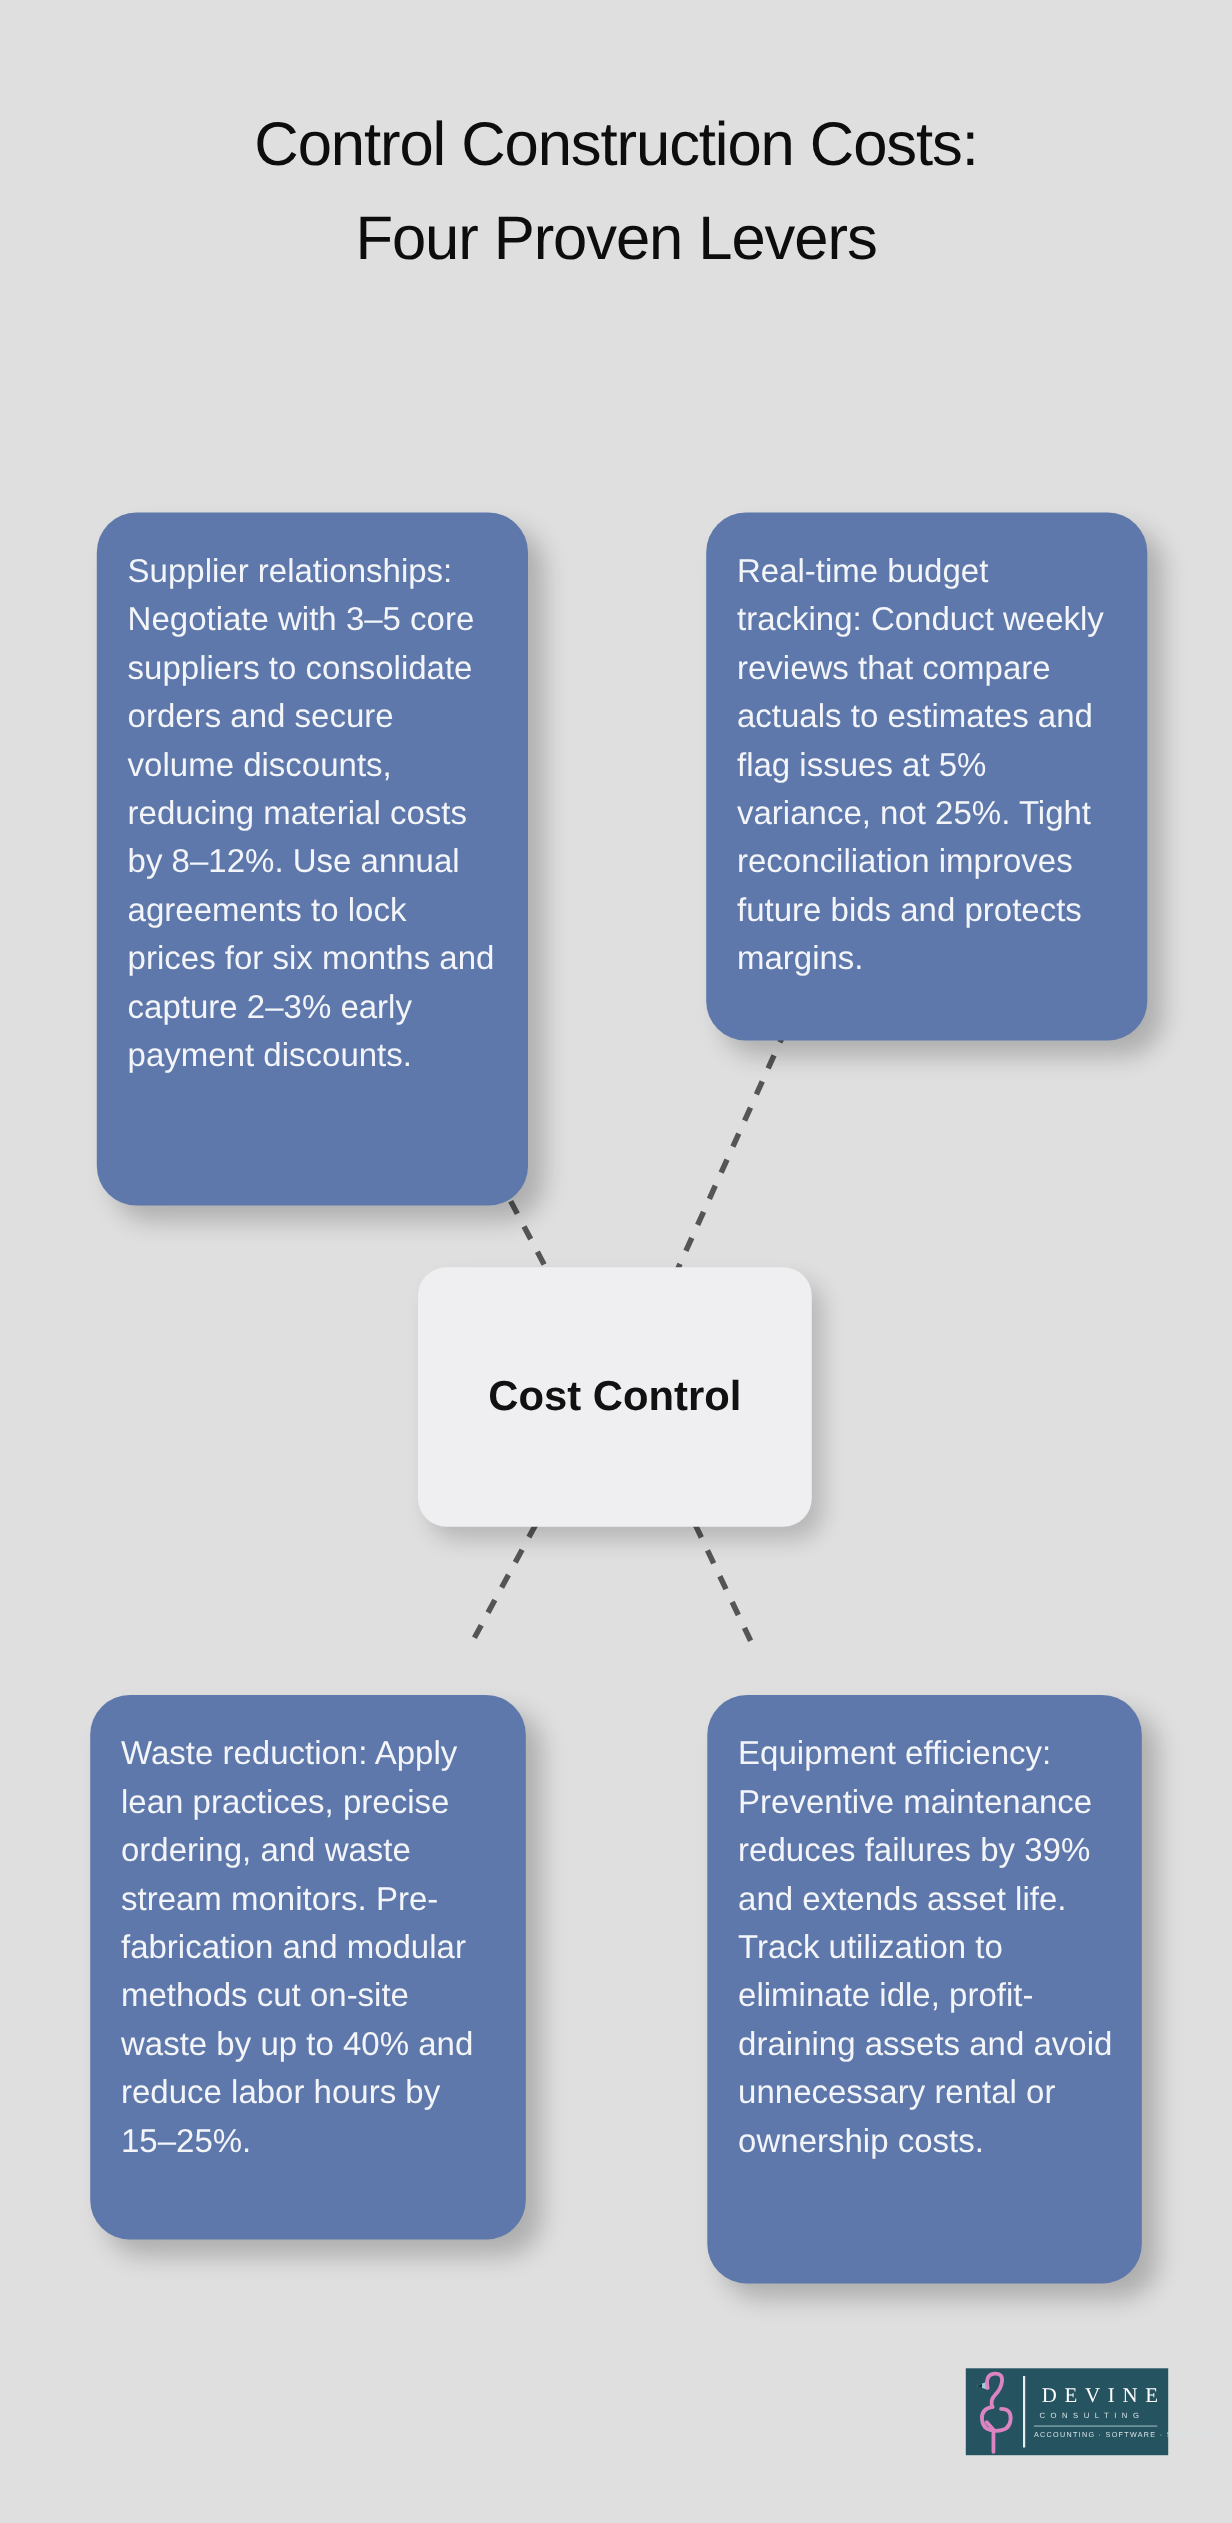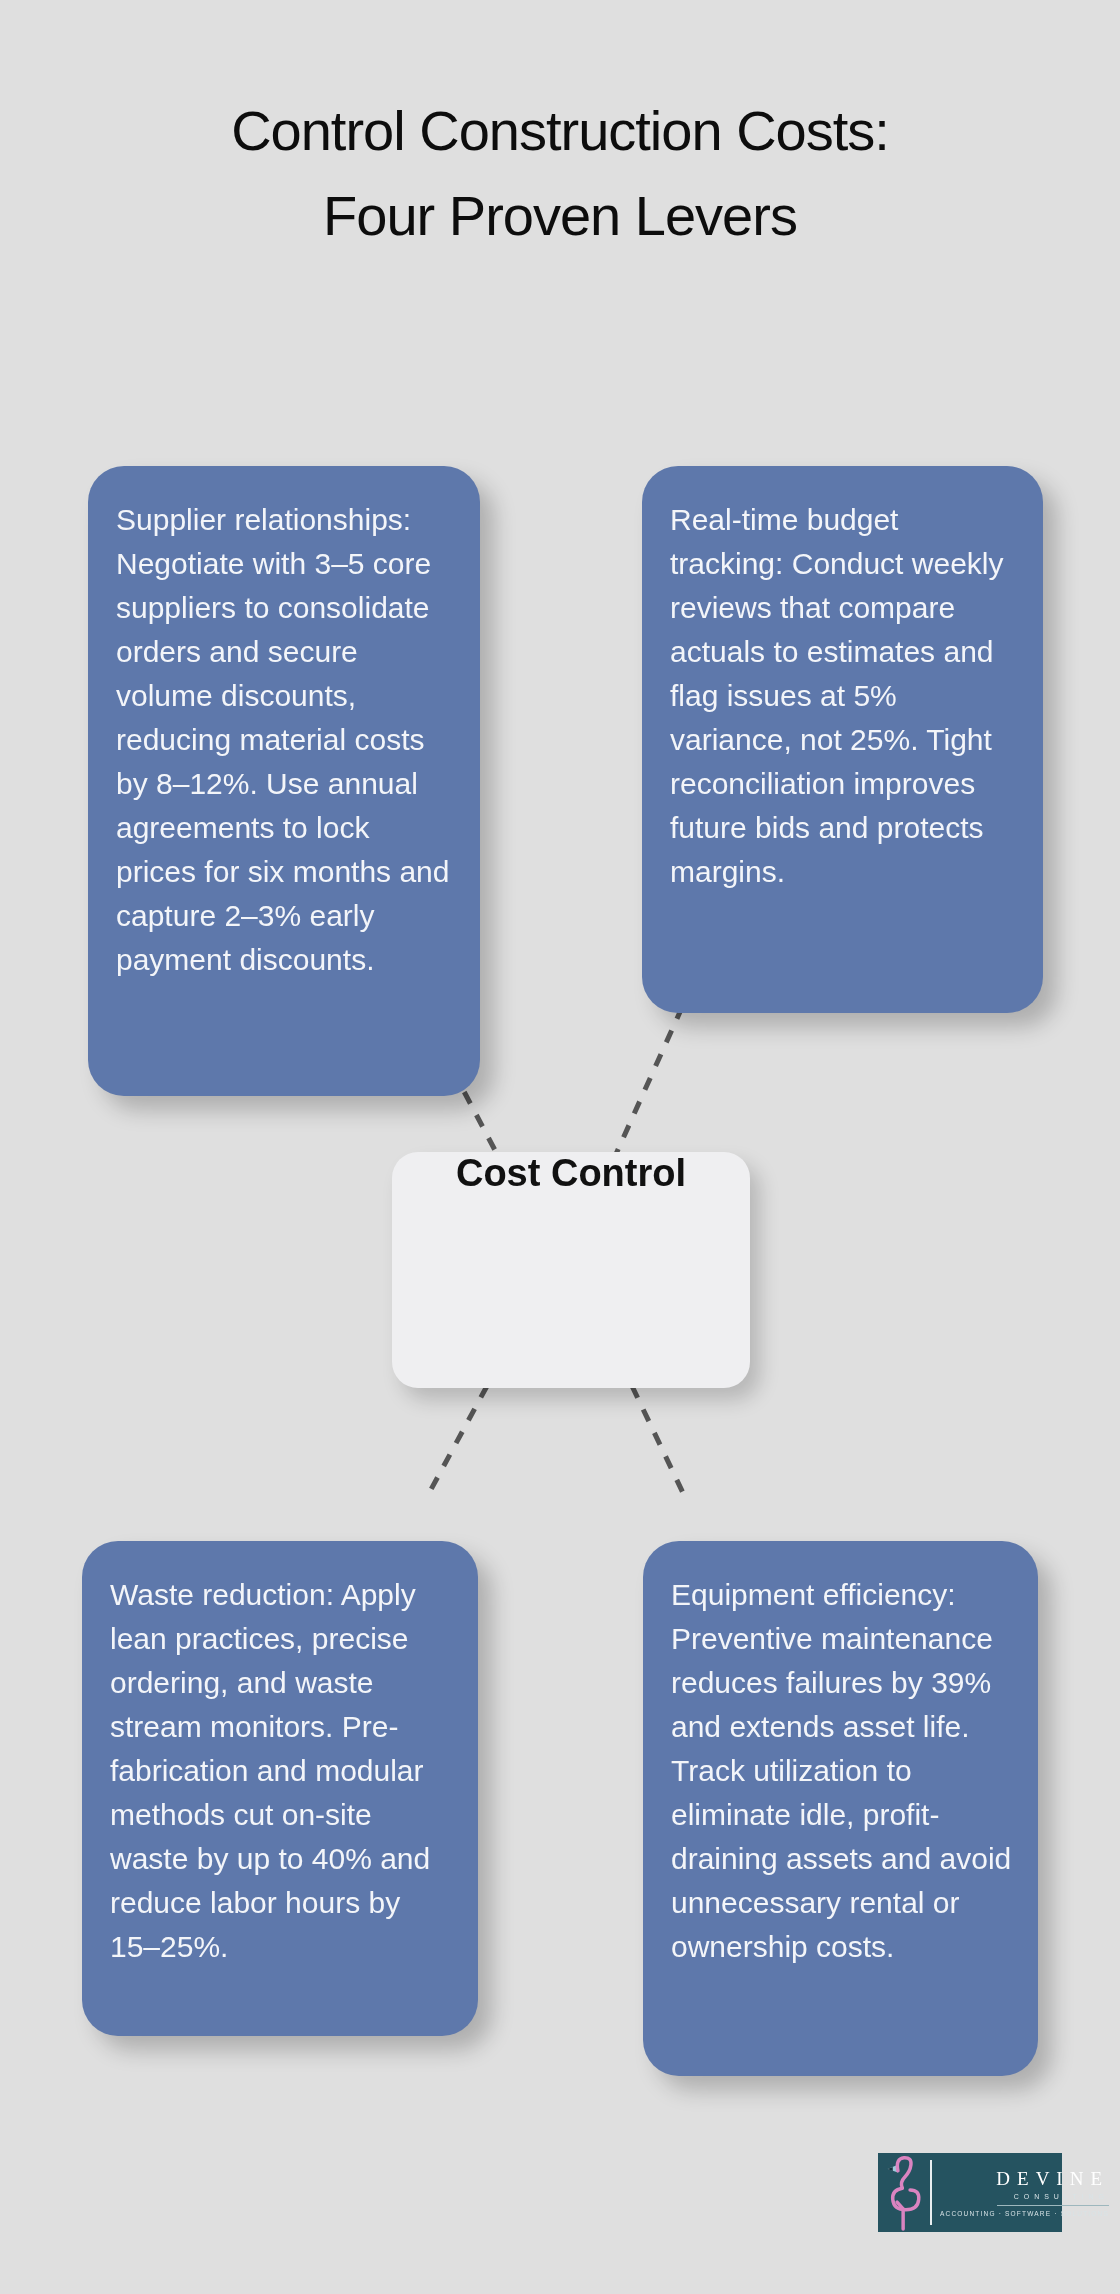--- a/index.html
+++ b/index.html
@@ -47,38 +47,37 @@
     border-radius: 36px;
     padding: 32px 24px 30px 28px;
     font-size: 30px;
     line-height: 44px;
     box-shadow: 14px 14px 22px rgba(0,0,0,0.22);
     margin-top: 48px;
   }
   .node p { margin: 0; }
 
   .node-1 { left: 88px;  top: 418px;  width: 392px; height: 630px; }
-  .node-2 { left: 642px; top: 418px;  width: 401px; height: 547px; }
+  .node-2 { left: 642px; top: 418px;  width: 401px; height: 480px; }
   .node-3 { left: 82px;  top: 1493px; width: 396px; height: 495px; }
   .node-4 { left: 643px; top: 1493px; width: 395px; height: 535px; }
 
   .center-node {
     position: absolute;
     left: 380px; top: 1152px;
     width: 358px; height: 236px;
     background: var(--center-fill, #efeff1);
     border-radius: 26px;
     display: flex;
-    align-items: flex-start;
+    align-items: center;
     justify-content: center;
     font-size: 38px;
     font-weight: 700;
     color: var(--center-text, #111111);
     box-shadow: 10px 12px 20px rgba(0,0,0,0.18);
-    margin-left: 12px;
   }
 
   .logo {
     position: absolute;
     left: 878px; top: 2153px;
     width: 184px; height: 79px;
     background: var(--logo-background, #255360);
     display: flex;
     align-items: stretch;
     padding: 0;
@@ -92,21 +91,21 @@
   .logo-divider {
     width: 2px;
     background: #e8eef0;
     margin: 7px 0;
     flex: 0 0 auto;
   }
   .logo-textcol {
     flex: 1 1 auto;
     display: flex;
     flex-direction: column;
-    align-items: flex-end;
+    align-items: flex-start;
     justify-content: center;
     padding: 4px 6px 4px 8px;
     color: #f2f6f7;
   }
   .logo-brand {
     font-family: "Liberation Serif", serif;
     font-size: 19px;
     letter-spacing: 7px;
     text-indent: 7px;
     color: #ffffff;

